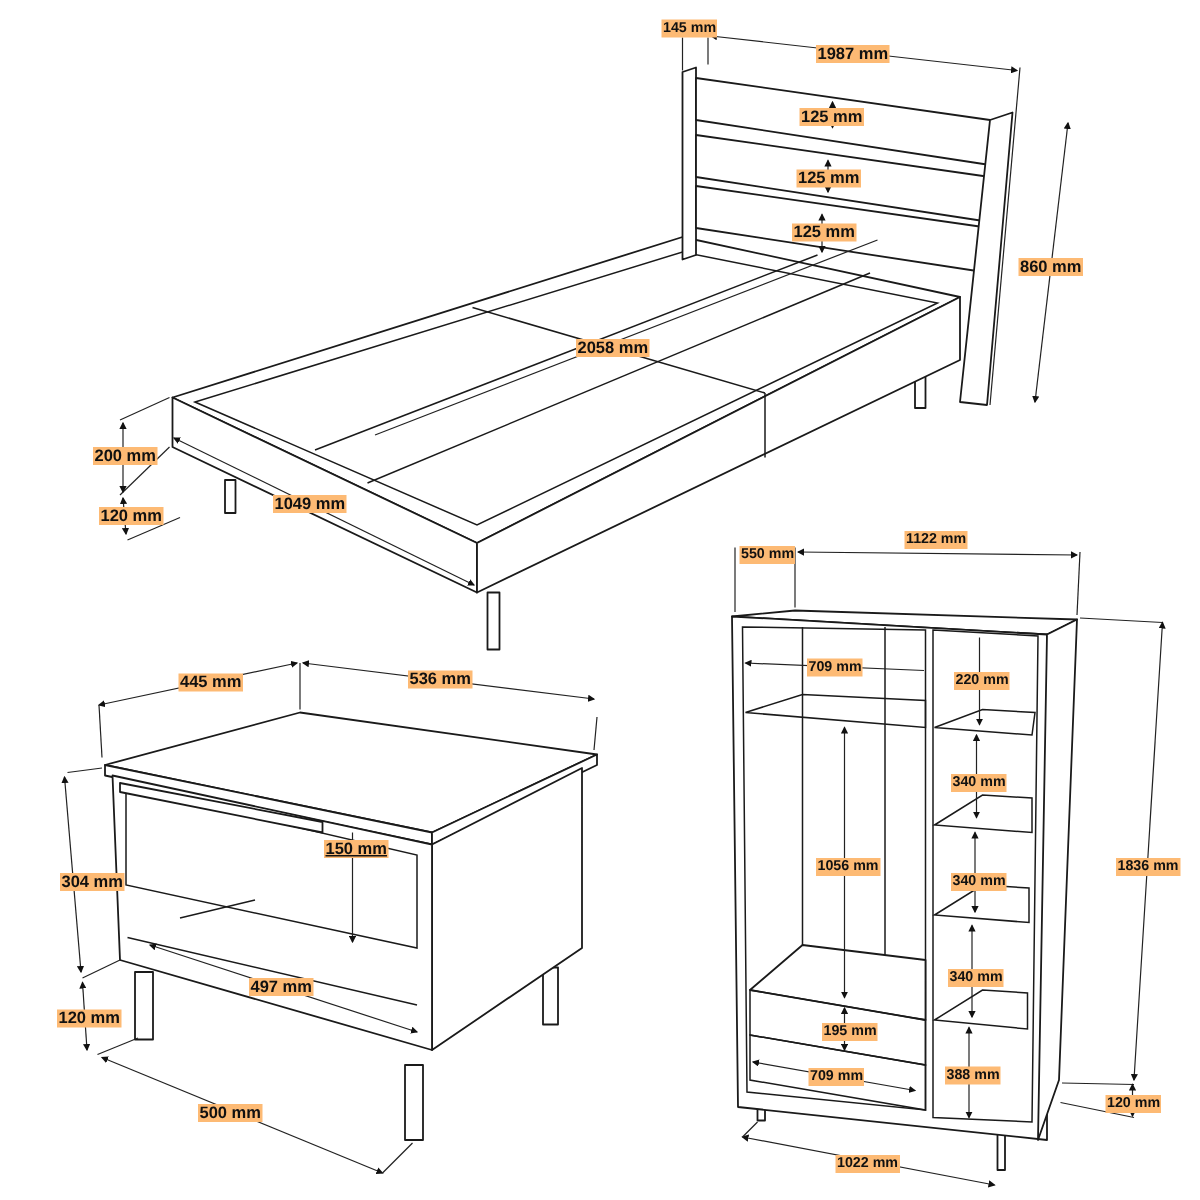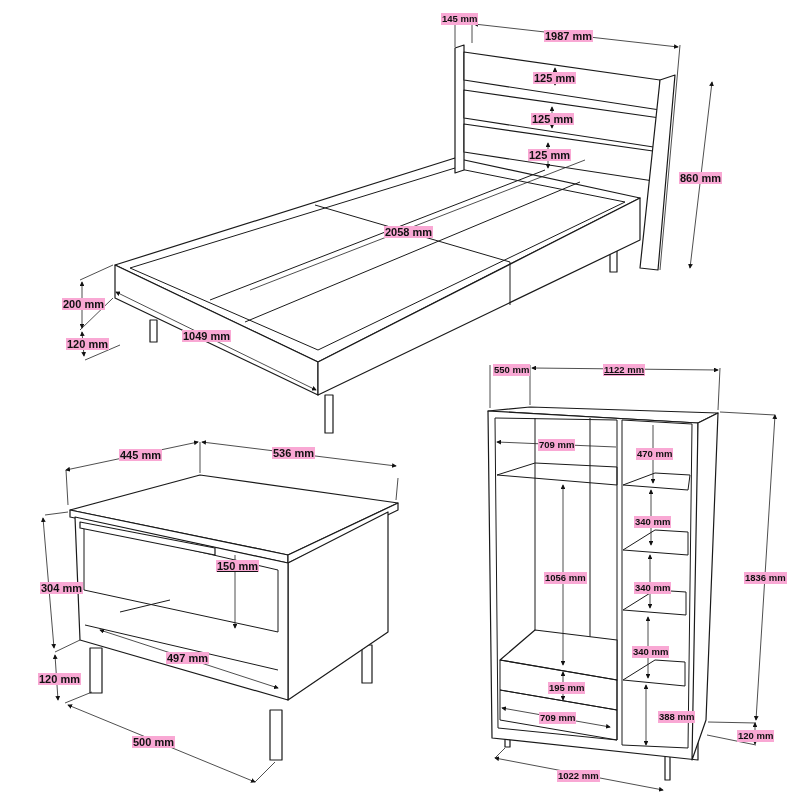--- a/index.html
+++ b/index.html
@@ -1,21 +1,21 @@
 <!DOCTYPE html>
 <html><head>
 <meta charset="utf-8">
 <style>
   html,body{margin:0;padding:0;background:#ffffff;}
   #canvas{position:relative;width:800px;height:800px;overflow:hidden;background:#fff;}
   svg{position:absolute;left:0;top:0;}
   .ln{stroke:#1a1a1a;stroke-width:1.2;fill:#fff;stroke-linejoin:round;}
   .ln2{stroke:#1a1a1a;stroke-width:1;fill:none;}
   .dim{stroke:#222;stroke-width:0.8;fill:none;}
-  .lbl{position:absolute;font-family:"Liberation Sans",sans-serif;font-size:11px;font-weight:bold;color:#111;white-space:nowrap;background:#f9a8d4;padding:0 1px;line-height:12px;}
+  .lbl{position:absolute;font-family:"Liberation Sans",sans-serif;font-size:11px;font-weight:bold;color:#111;white-space:nowrap;background:#fdba74;padding:0 1px;line-height:12px;}
   .lbl.sm{font-size:9.5px;}
 </style>
 </head>
 <body>
 
 <div id="canvas">
 <svg width="800" height="800" viewBox="0 0 800 800">
   <defs>
     <marker id="ar" markerWidth="6" markerHeight="6" refX="5" refY="3" orient="auto-start-reverse">
       <path d="M0,0 L6,3 L0,6 z" fill="#111"></path>
@@ -160,26 +160,26 @@
 
   <span class="lbl" style="left:119px;top:449px;">445 mm</span>
   <span class="lbl" style="left:272px;top:447px;">536 mm</span>
   <span class="lbl" style="left:40px;top:582px;">304 mm</span>
   <span class="lbl" style="left:216px;top:560px;text-decoration:underline;">150 mm</span>
   <span class="lbl" style="left:166px;top:652px;">497 mm</span>
   <span class="lbl" style="left:38px;top:673px;">120 mm</span>
   <span class="lbl" style="left:132px;top:736px;">500 mm</span>
 
   <span class="lbl sm" style="left:493px;top:364px;">550 mm</span>
-  <span class="lbl sm" style="left:603px;top:364px;text-decoration:underline;">1122 mm</span>
+  <span class="lbl sm" style="left:603px;top:354px;">1122 mm</span>
   <span class="lbl sm" style="left:538px;top:439px;">709 mm</span>
-  <span class="lbl sm" style="left:636px;top:448px;">470 mm</span>
+  <span class="lbl sm" style="left:636px;top:448px;">220 mm</span>
   <span class="lbl sm" style="left:634px;top:516px;">340 mm</span>
   <span class="lbl sm" style="left:634px;top:582px;">340 mm</span>
   <span class="lbl sm" style="left:632px;top:646px;">340 mm</span>
-  <span class="lbl sm" style="left:630px;top:711px;margin-left:28px;">388 mm</span>
+  <span class="lbl sm" style="left:630px;top:711px;">388 mm</span>
   <span class="lbl sm" style="left:544px;top:572px;">1056 mm</span>
   <span class="lbl sm" style="left:548px;top:682px;text-align:right;">195 mm</span>
   <span class="lbl sm" style="left:539px;top:712px;">709 mm</span>
   <span class="lbl sm" style="left:744px;top:572px;">1836 mm</span>
   <span class="lbl sm" style="left:737px;top:730px;">120 mm</span>
   <span class="lbl sm" style="left:557px;top:770px;">1022 mm</span>
 </div>
 
 </body></html>

